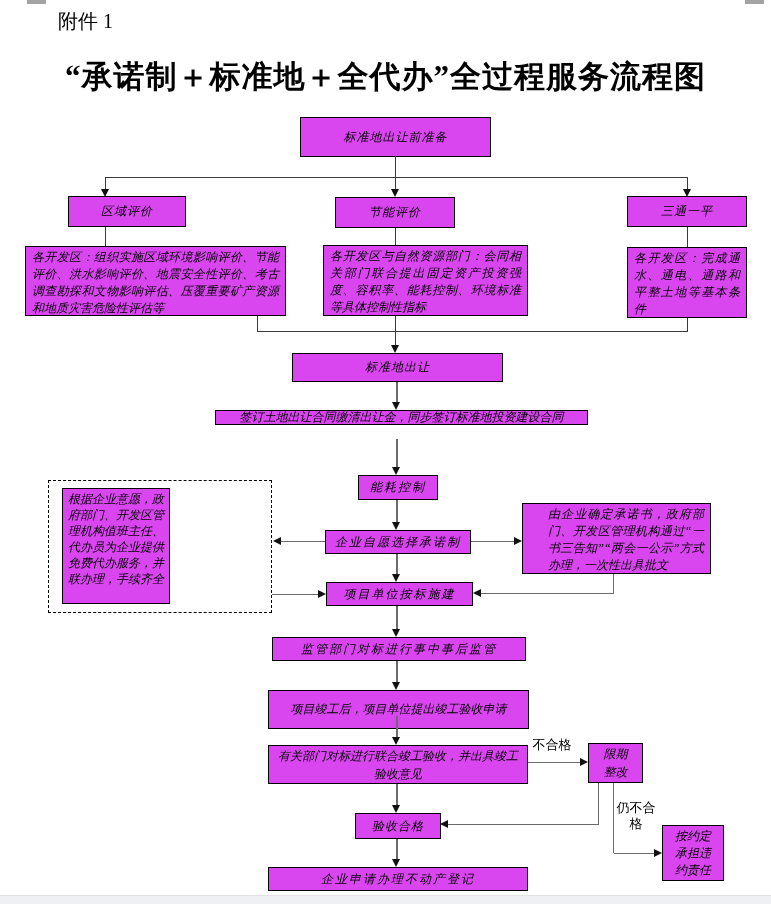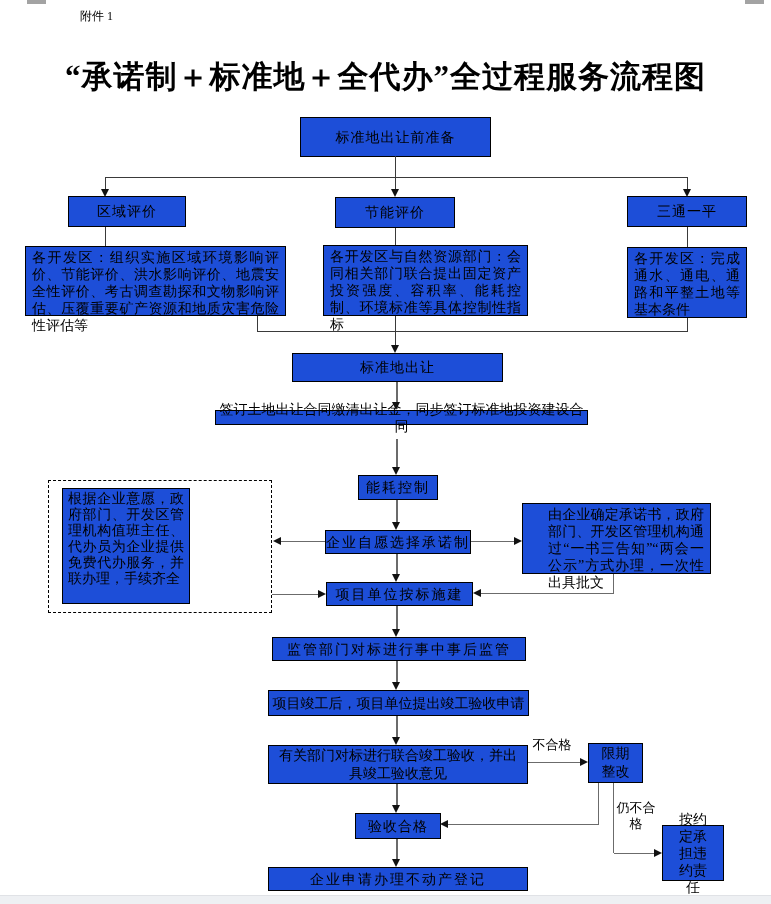--- a/index.html
+++ b/index.html
@@ -1,59 +1,59 @@
 <!DOCTYPE html>
 <html><head>
 <meta charset="utf-8">
 <style>
   html,body{margin:0;padding:0;background:#fff;}
   #canvas{
     position:relative;width:771px;height:904px;background:#fff;overflow:hidden;
     font-family:"Liberation Serif","DejaVu Serif",serif;color:#000;
   }
   .box{
-    position:absolute;border:1px solid #000;background:#1d4ed8;box-sizing:border-box;
+    position:absolute;border:1px solid #000;background:#d946ef;box-sizing:border-box;
     display:flex;align-items:center;justify-content:center;text-align:center;
-    font-size:14px;line-height:17px;
+    font-size:12px;line-height:17px;font-style:italic;
   }
   .detail{display:block;text-align:justify;padding:2px 6px;}
   .ln{position:absolute;background:#6b6b6b;}
   .thin{background:#3a3a3a;}
   .ah{position:absolute;width:0;height:0;}
   .ah.down{border-left:4px solid transparent;border-right:4px solid transparent;border-top:8px solid #111;}
   .ah.left{border-top:4px solid transparent;border-bottom:4px solid transparent;border-right:8px solid #111;}
   .ah.right{border-top:4px solid transparent;border-bottom:4px solid transparent;border-left:8px solid #111;}
   .lbl{position:absolute;font-size:13px;line-height:16px;background:#fff;}
 
-  #attachment{position:absolute;left:80px;top:8px;font-size:12px;}
+  #attachment{position:absolute;left:58px;top:8px;font-size:20px;}
   #title{position:absolute;left:0;right:0;top:56px;text-align:center;font-size:31px;font-weight:bold;letter-spacing:1px;}
 
   #mark-l{position:absolute;left:27px;top:0;width:19px;height:4px;background:#a3a3a3;}
   #mark-r{position:absolute;left:745px;top:0;width:19px;height:4px;background:#a3a3a3;}
   #footer-bar{position:absolute;left:0;top:895px;width:771px;height:9px;background:#eef0f3;border-top:1px solid #e0e2e6;box-sizing:border-box;}
 
   
   #n-prep{left:300px;top:117px;width:191px;height:40px;letter-spacing:1px;}
   #n-regional{left:68px;top:196px;width:118px;height:31px;letter-spacing:1px;}
   #n-control{left:335px;top:197px;width:120px;height:31px;letter-spacing:1px;}
   #n-three{left:627px;top:196px;width:120px;height:31px;letter-spacing:1px;}
   #n-regional-detail{left:25px;top:246px;width:261px;height:70px;line-height:17px;}
   #n-control-detail{left:323px;top:245px;width:205px;height:71px;line-height:17px;}
   #n-three-detail{left:627px;top:247px;width:120px;height:71px;line-height:17px;}
   #n-transfer{left:292px;top:353px;width:211px;height:29px;letter-spacing:1px;}
   #n-sign{left:215px;top:410px;width:373px;height:15px;}
   #n-approval{left:358px;top:475px;width:80px;height:25px;letter-spacing:2px;}
   #n-voluntary{left:325px;top:530px;width:146px;height:24px;letter-spacing:2px;}
   #n-build{left:326px;top:582px;width:147px;height:24px;letter-spacing:2px;}
   #dash{position:absolute;left:48px;top:480px;width:224px;height:133px;border:1px dashed #000;box-sizing:border-box;background:#fff;}
-  #n-agency{left:62px;top:488px;width:128px;height:116px;line-height:16px;padding:2px 5px;}
+  #n-agency{left:62px;top:488px;width:108px;height:116px;line-height:16px;padding:2px 5px;}
   #n-self{left:185px;top:488px;width:74px;height:116px;line-height:21px;padding:2px 5px;}
   #n-commitment{left:522px;top:503px;width:189px;height:71px;line-height:17px;padding-left:25px;}
   #n-supervise{left:272px;top:637px;width:254px;height:24px;letter-spacing:2px;}
-  #n-completion{left:268px;top:690px;width:261px;height:26px;}
+  #n-completion{left:268px;top:690px;width:261px;height:39px;}
   #n-joint{left:268px;top:745px;width:260px;height:39px;line-height:18px;padding:0 8px;}
   #n-rectify{left:588px;top:743px;width:55px;height:40px;line-height:18px;padding:0 9px;}
   #n-pass{left:355px;top:813px;width:86px;height:26px;letter-spacing:1px;}
   #n-registry{left:268px;top:867px;width:260px;height:24px;letter-spacing:2px;}
   #n-breach{left:662px;top:825px;width:62px;height:56px;line-height:17px;padding:0 10px;}
 
   
   #lb-nq{left:528px;top:737px;width:48px;text-align:center;}
   #lb-snq{left:615px;top:800px;width:42px;text-align:center;}
 

